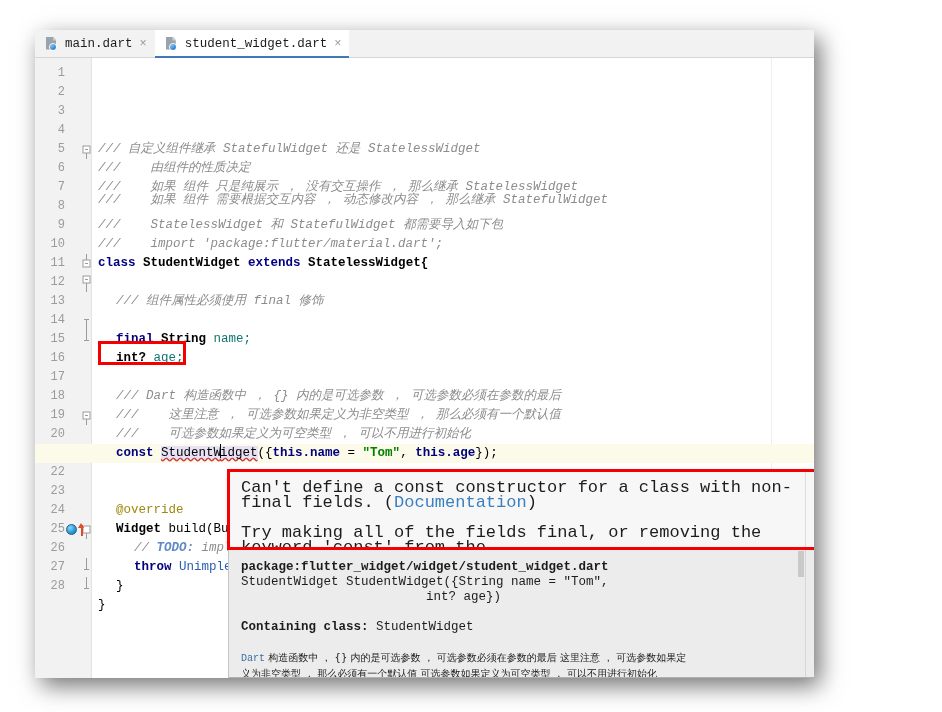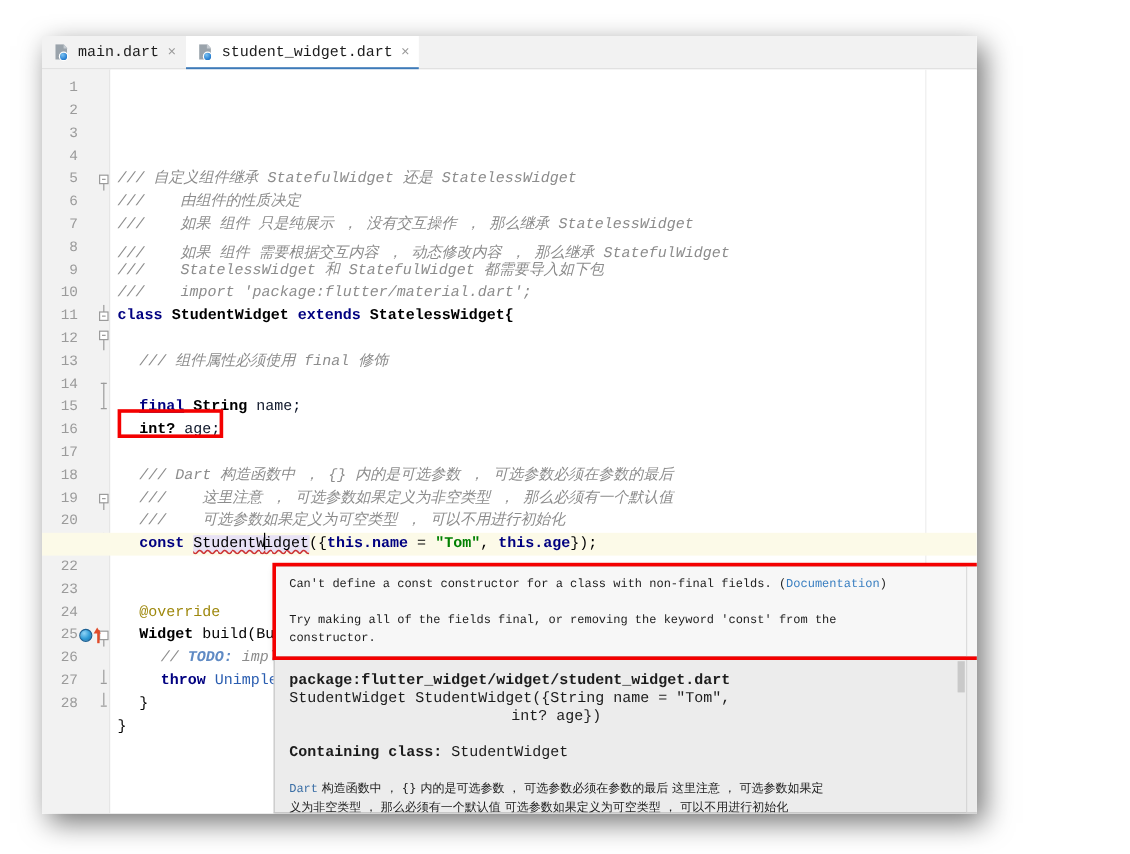--- a/index.html
+++ b/index.html
@@ -106,21 +106,21 @@
   .code { position:absolute; left: 57px; padding-left: 6px; }
 
   .caret-line { background: #fcfae8; }
 
   
   .kw   { color:#000080; font-weight:bold; }
   .str  { color:#008000; font-weight:bold; }
   .cmt  { color:#8c8c8c; font-style: italic; }
   .cmt-kw { color:#5f8ac4; font-style: italic; font-weight:bold; }
   .typ  { color:#000000; font-weight:bold; }
-  .fld  { color:#0f172a; }
+  .fld  { color:#0f766e; }
   .ann  { color:#9e880d; }
   .plain{ color:#000000; }
   .underlined { text-decoration: underline; text-decoration-color:#000080; }
   .wavy { text-decoration: underline wavy #cc3333; text-decoration-skip-ink:none; }
   .sel-ident { background:#e8e2f5; }
 
   .caret {
     display:inline-block; width:1px; height:14px; background:#000;
     vertical-align:-2px; margin:0 -1px;
   }
@@ -162,21 +162,21 @@
     left: 193px; top: 413px;
     width: 615px; height: 77px;
     background: #f7f7f7;
     border: 1px solid #b5b5b5;
     box-shadow: 2px 3px 7px rgba(0,0,0,0.22);
   }
   .tooltip-top .tt-inner {
     position:absolute; left:0; top:0; right:0; bottom:0;
     padding: 8px 10px 6px 12px;
     font-family:"Liberation Mono", monospace;
-    font-size: 10px;
+    font-size: 17px;
     line-height: 15px;
     color:#1c1c1c;
   }
   .doc-link { color:#3a7fc1; }
   .tt-gutter {
     position:absolute; right:0; top:0; width:37px; bottom:0;
     border-left:1px solid #dcdcdc;
     background:#f7f7f7;
   }
   .kebab {
@@ -358,21 +358,21 @@
           </svg>
       </div>
 
       <div class="override-marker" style="top:466px"></div>
       <div class="override-arrow" style="top:465px"></div>
 
 
       <div class="line" style="top:82px"><span class="code cmt">/// 自定义组件继承 StatefulWidget 还是 StatelessWidget</span></div>
       <div class="line" style="top:101px"><span class="code cmt">///    由组件的性质决定</span></div>
       <div class="line" style="top:120px"><span class="code cmt">///    如果 组件 只是纯展示 ， 没有交互操作 ， 那么继承 StatelessWidget</span></div>
-      <div class="line" style="top:144px"><span class="code cmt">///    如果 组件 需要根据交互内容 ， 动态修改内容 ， 那么继承 StatefulWidget</span></div>
+      <div class="line" style="top:133px"><span class="code cmt">///    如果 组件 需要根据交互内容 ， 动态修改内容 ， 那么继承 StatefulWidget</span></div>
       <div class="line" style="top:158px"><span class="code cmt">///    StatelessWidget 和 StatefulWidget 都需要导入如下包</span></div>
       <div class="line" style="top:177px"><span class="code cmt">///    import 'package:flutter/material.dart';</span></div>
 
       <div class="line" style="top:196px"><span class="code"><span class="kw">class</span><span class="plain"> </span><span class="typ">StudentWidget</span><span class="plain"> </span><span class="kw">extends</span><span class="plain"> </span><span class="typ">StatelessWidget{</span></span></div>
 
       <div class="line" style="top:234px"><span class="code cmt" style="padding-left:24px">/// 组件属性必须使用 final 修饰</span></div>
 
       <div class="line" style="top:272px"><span class="code" style="padding-left:24px"><span class="kw underlined">final</span><span class="plain"> </span><span class="typ">String</span><span class="plain"> </span><span class="fld">name;</span></span></div>
 
       <div class="line" style="top:291px"><span class="code" style="padding-left:24px"><span class="typ">int?</span><span class="plain"> </span><span class="fld">age;</span></span></div>

